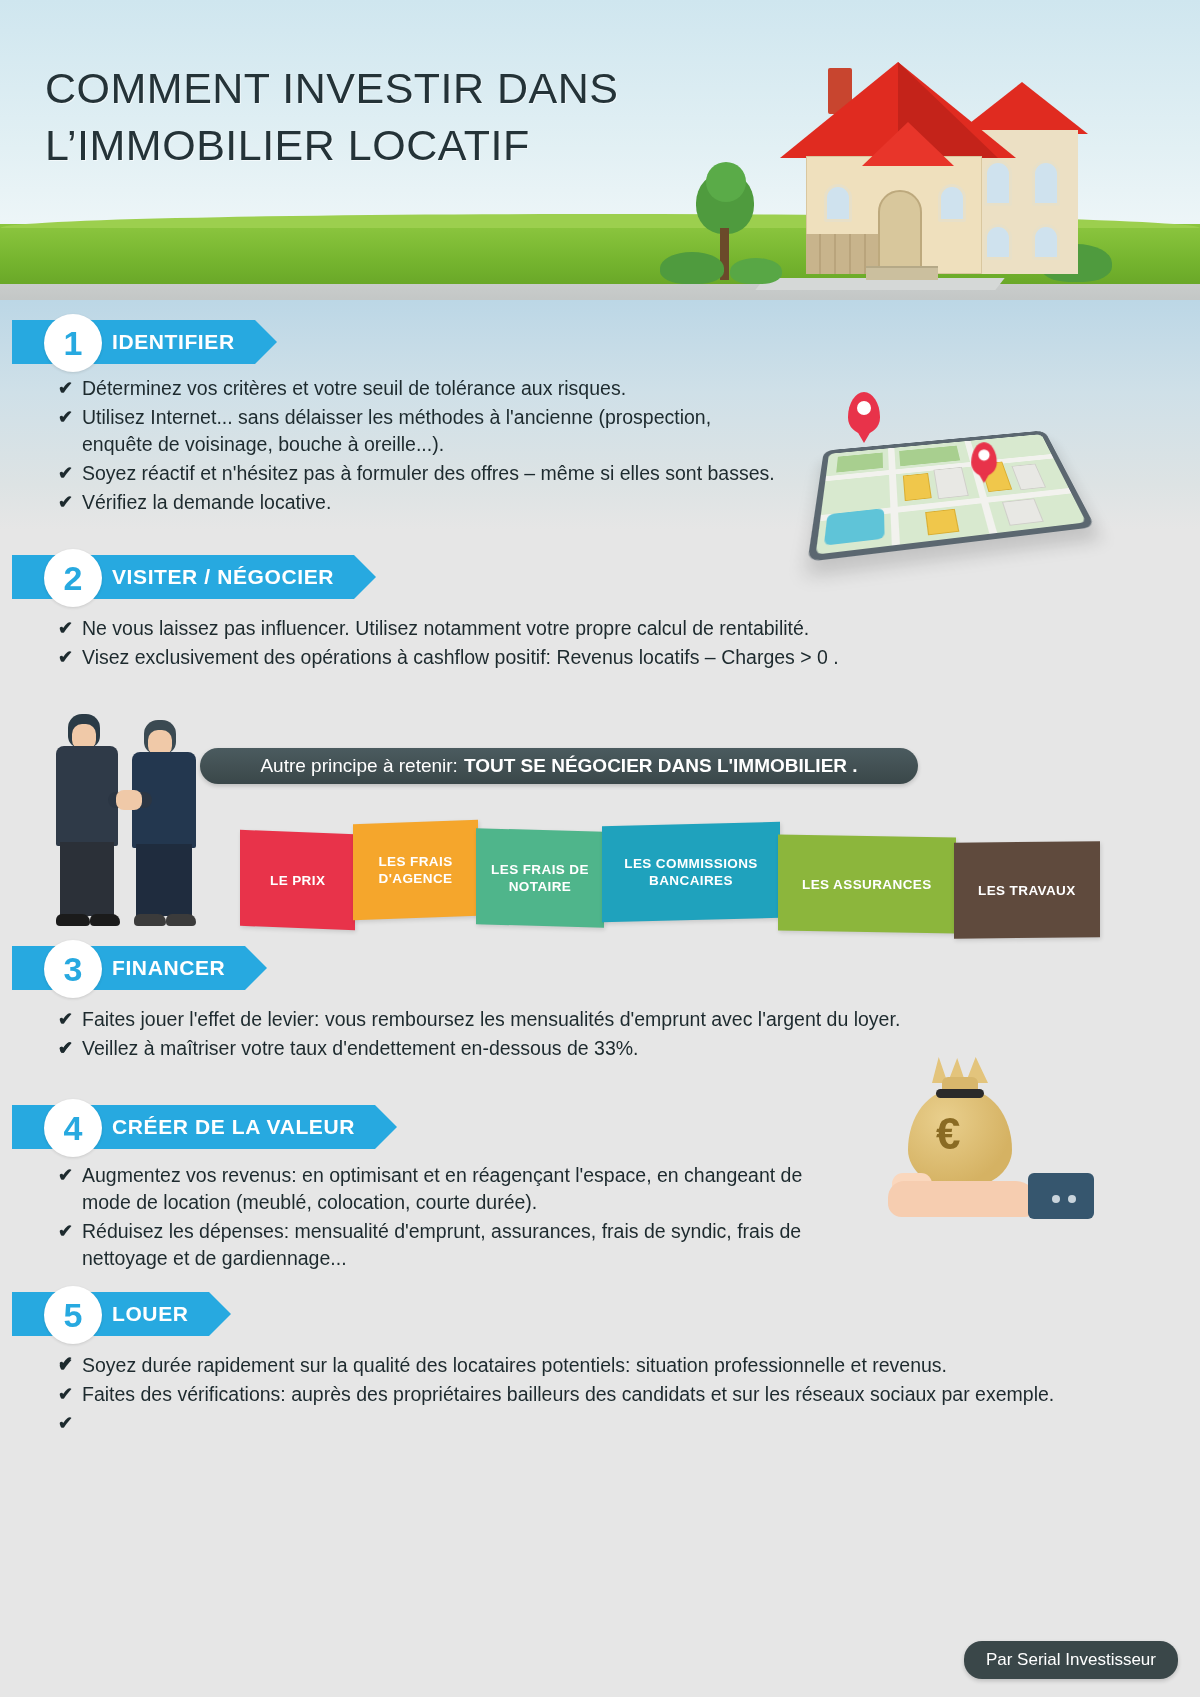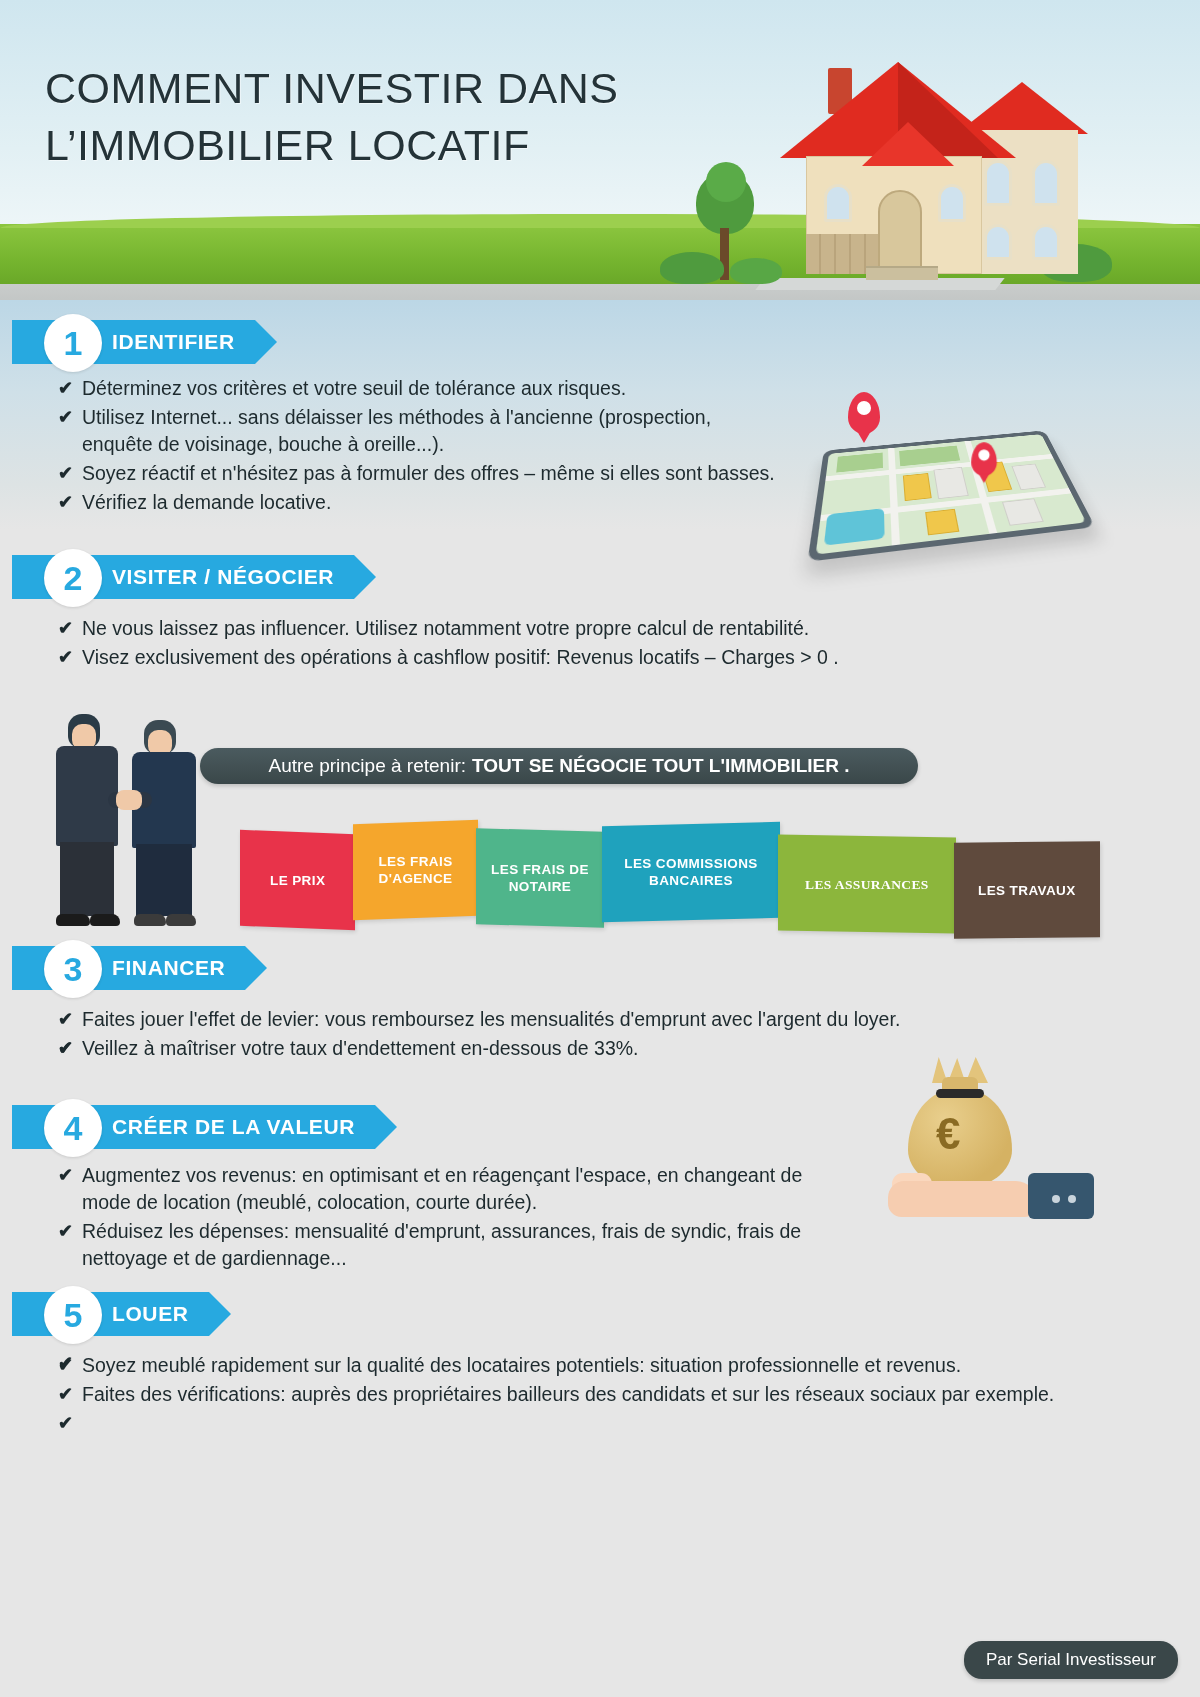--- a/index.html
+++ b/index.html
@@ -343,21 +343,21 @@
       <span class="step-num">2</span>
     </div>
   </div>
   <div class="bullets" style="left:56px; top:615px; width:900px;">
     <div class="bullet"><span class="tick">✔</span><span>Ne vous laissez pas influencer. Utilisez notamment votre propre calcul de rentabilité.</span></div>
     <div class="bullet"><span class="tick">✔</span><span>Visez exclusivement des opérations à cashflow positif: Revenus locatifs – Charges  &gt; 0 .</span></div>
   </div>
 
   <div class="negobar">
     <span class="n1">Autre principe à retenir:</span>
-    <span class="n2">TOUT SE NÉGOCIE TOUT L'IMMOBILIER .</span>
+    <span class="n2">TOUT SE NÉGOCIER DANS L'IMMOBILIER .</span>
   </div>
 
   <div class="people">
     <div class="head" style="left:20px; top:14px;"></div>
     <div class="face" style="left:24px; top:24px;"></div>
     <div class="torso" style="left:8px; top:46px; width:62px; height:100px; background:#2f3a48;"></div>
     <div class="legs" style="left:12px; top:142px; width:54px; height:74px; background:#2b3038;"></div>
     <div class="shoe" style="left:8px; top:214px; width:34px;"></div>
     <div class="shoe" style="left:42px; top:214px; width:30px;"></div>
 
@@ -379,21 +379,21 @@
     <div class="rib" style="left: 113px; width: 125px; background: rgb(245, 166, 44); top: 0px; transform: skewY(-2deg);">
         <span style="transform: skewY(2deg);">LES FRAIS D'AGENCE</span>
       </div>
     <div class="rib" style="left: 236px; width: 128px; background: rgb(79, 181, 139); top: 8px; transform: skewY(1.6deg);">
         <span style="transform: skewY(-1.6deg);">LES FRAIS DE NOTAIRE</span>
       </div>
     <div class="rib" style="left: 362px; width: 178px; background: rgb(31, 162, 189); top: 2px; transform: skewY(-1.4deg);">
         <span style="transform: skewY(1.4deg);">LES COMMISSIONS BANCAIRES</span>
       </div>
     <div class="rib" style="left: 538px; width: 178px; background: rgb(140, 182, 60); top: 14px; transform: skewY(0.9deg);">
-        <span style="transform: skewY(-0.9deg); font-family: Liberation Serif, serif;">LES ASSURANCES</span>
+        <span style="transform: skewY(-0.9deg);">LES ASSURANCES</span>
       </div>
     <div class="rib" style="left: 714px; width: 146px; background: rgb(95, 74, 61); top: 20px; transform: skewY(-0.6deg);">
         <span style="transform: skewY(0.6deg);">LES TRAVAUX</span>
       </div>
   </div>
 
   <div class="step-header" style="top:946px;">
     <div class="step-banner">
       <span class="step-label">FINANCER</span>
     </div>
@@ -436,20 +436,20 @@
   <div class="step-header" style="top:1292px;">
     <div class="step-banner">
       <span class="step-label">LOUER</span>
     </div>
     <div class="step-num-ring">
       <span class="step-num">5</span>
     </div>
   </div>
   <div class="bullets" style="left:56px; top:1350px; width:1010px;">
     <div class="bullet"><span class="tick">✔</span></div>
-    <div class="bullet"><span class="tick">✔</span><span>Soyez meublé rapidement sur la qualité des locataires potentiels: situation professionnelle et revenus.</span></div>
+    <div class="bullet"><span class="tick">✔</span><span>Soyez durée rapidement sur la qualité des locataires potentiels: situation professionnelle et revenus.</span></div>
     <div class="bullet"><span class="tick">✔</span><span>Faites des vérifications: auprès des propriétaires bailleurs des candidats et sur les réseaux sociaux par exemple.</span></div>
     <div class="bullet"><span class="tick">✔</span></div>
   </div>
 
   <div class="footer-badge">Par Serial Investisseur</div>
 
 </div>
 
 </body></html>

